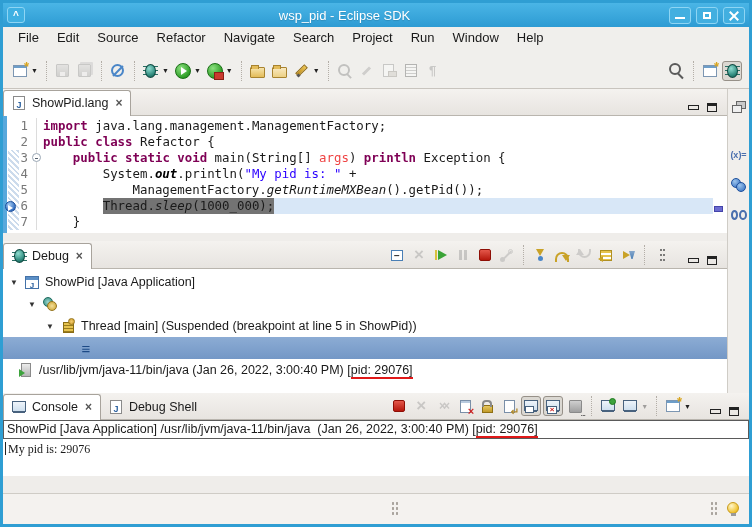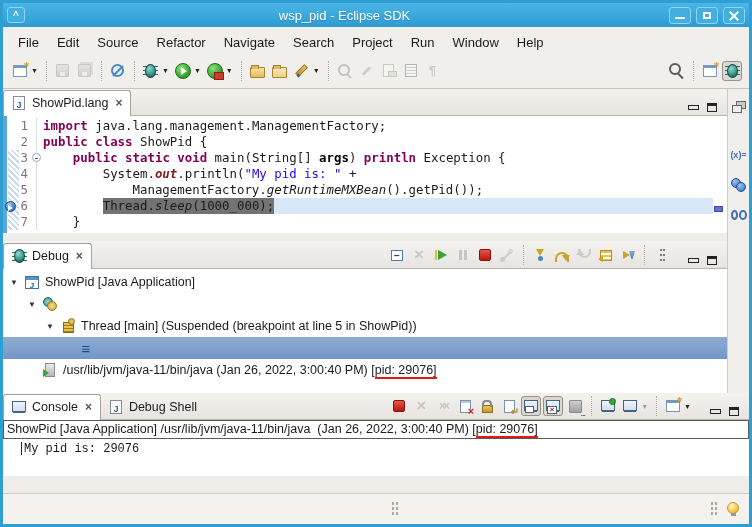--- a/index.html
+++ b/index.html
@@ -14,21 +14,21 @@
     display:flex;align-items:center;justify-content:center;color:#fff;font-size:10px;font-weight:bold;}
   .titletext{flex:1;text-align:center;font-size:13px;text-shadow:0 1px 1px rgba(0,0,0,.15);}
   .tbtn{width:22px;height:17px;border-radius:3px;background:#42afe0;border:1px solid #8ed5f4;
     margin-left:5px;position:relative;display:inline-block;}
   .tbtn i{position:absolute;background:#fff;}
   .tbtn.min i{left:5px;right:5px;bottom:4px;height:2px;}
   .tbtn.max i{left:6px;right:6px;top:4px;bottom:4px;background:transparent;border:2px solid #fff;}
   .tbtn.close i{left:4px;top:7px;width:12px;height:2px;transform:rotate(45deg);}
   .tbtn.close i+i{transform:rotate(-45deg);}
   
-  .menubar{height:26px;display:flex;align-items:flex-end;padding:0 6px;background:#f0efec;flex:0 0 auto;}
+  .menubar{height:26px;display:flex;align-items:flex-start;padding:0 6px;background:#f0efec;flex:0 0 auto;}
   .menu-item{padding:3px 9px;}
   
   .toolbar{height:36px;display:flex;align-items:center;background:#f0efec;border-bottom:1px solid #c8c4be;
     padding:0 6px;flex:0 0 auto;}
   .tbi{width:20px;height:20px;display:inline-flex;align-items:center;justify-content:center;
     position:relative;border-radius:3px;margin:0 1px;flex:0 0 auto;}
   .tbi.pressed{background:#dbd8d2;border:1px solid #969088;}
   .dim{opacity:.38;filter:grayscale(.9);}
   .chev{font-size:7px;color:#222;margin:0 3px 0 0;flex:0 0 auto;}
   .tsep{width:1px;height:20px;border-left:1px dotted #b3aea7;margin:0 5px;flex:0 0 auto;}
@@ -143,40 +143,40 @@
   .lnum{width:34px;flex:0 0 auto;text-align:right;padding-right:8px;color:#787878;position:relative;border-right:1px solid #dcdcdc;}
   .fold{position:absolute;right:-5px;top:3px;width:9px;height:9px;border:1px solid #9aa7b5;border-radius:50%;background:#fff;z-index:2;}
   .fold::before{content:"";position:absolute;left:2px;right:2px;top:4px;height:1px;background:#55606e;}
   .bpicon{position:absolute;left:2px;top:3px;width:11px;height:11px;border-radius:50%;z-index:2;
     background:radial-gradient(circle at 35% 30%,#a8cdf2,#2f6bbf 75%,#1d4f9c);border:1px solid #1d4f9c;}
   .bpicon::after{content:"";position:absolute;left:2px;top:3px;border-left:5px solid #fff;border-top:3px solid transparent;border-bottom:3px solid transparent;}
   .codetext{flex:1;display:flex;white-space:pre;padding-left:6px;}
   .codetext span{white-space:pre;}
   .kw{color:#7f0055;font-weight:bold;}
   .str{color:#2a00ff;}
-  .sfield{color:#7f1d1d;font-weight:bold;font-style:italic;}
+  .sfield{color:#000000;font-weight:bold;font-style:italic;}
   .smethod{font-style:italic;}
-  .param{color:#000000;font-weight:bold;}
+  .param{color:#ef4444;}
   .g{background:#737373;text-align:center;}
   .tailblue{flex:1;background:#d8e7f7;margin-right:14px;}
   .ovmarker{position:absolute;right:4px;top:90px;width:9px;height:6px;background:#6b6bd0;border:1px solid #4444aa;}
   
   .sash{height:8px;background:#efedea;flex:0 0 auto;}
   
   .dbg-strip{height:28px;}
   .tree{background:#fff;height:124px;overflow:hidden;font-size:12.5px;padding-top:2px;}
   .trow{display:flex;align-items:center;height:22px;gap:5px;}
   .trow .arrow{width:10px;font-size:8px;color:#333;text-align:center;flex:0 0 auto;}
   .trow.sel{background:linear-gradient(#8cacd4,#7397c6);color:#fff;}
   .redline{border-bottom:2px solid #e01818;}
   
   .con-strip{height:27px;}
   .console-body{background:#fff;height:56px;overflow:hidden;}
   .conheader{font-size:12.5px;white-space:pre;border:1px solid #5a5a5a;padding:1px 3px 2px 3px;}
-  .conout{font-family:Liberation Mono, monospace;font-size:12px;padding:3px 18px;display:flex;}
+  .conout{font-family:Liberation Serif, serif;font-size:12px;padding:3px 2px;display:flex;}
   .caret{display:inline-block;width:1px;height:13px;background:#222;margin-right:2px;}
   
   .statusbar{height:31px;margin-top:auto;background:#f4f2ef;border-top:1px solid #cfccc6;display:flex;align-items:center;flex:0 0 auto;}
   .grip{width:7px;height:16px;background:radial-gradient(circle,#a9a49d 1.1px,transparent 1.3px);background-size:4px 5px;}
   .grip1{margin-left:52%;}
   .grip2{margin-left:auto;margin-right:8px;}
   .bulb{margin-right:8px;}
 </style>
 </head>
 <body>
@@ -298,21 +298,21 @@
       <div class="editor-body" id="editor-body">
         <div class="rangebar"></div>
         <div class="hatch"></div>
         <div id="codelines">
             <div class="codeline">
               <span class="lnum">1</span>
               <span class="codetext"><span class="kw">import</span><span> java.lang.management.ManagementFactory;</span></span>
             </div>
             <div class="codeline">
               <span class="lnum">2</span>
-              <span class="codetext"><span class="kw">public</span><span> </span><span class="kw">class</span><span> ShowPid {</span></span>
+              <span class="codetext"><span class="kw">public</span><span> </span><span class="kw">class</span><span> Refactor {</span></span>
             </div>
             <div class="codeline">
               <span class="lnum">3<span class="fold"></span></span>
               <span class="codetext"><span>    </span><span class="kw">public</span><span> </span><span class="kw">static</span><span> </span><span class="kw">void</span><span> main(String[] </span><span class="param">args</span><span>) </span><span class="kw">println</span><span> Exception {</span></span>
             </div>
             <div class="codeline">
               <span class="lnum">4</span>
               <span class="codetext"><span>        System.</span><span class="sfield">out</span><span>.println(</span><span class="str">"My pid is: "</span><span> +</span></span>
             </div>
             <div class="codeline">
@@ -397,21 +397,21 @@
           </div>
           <div class="trow" style="padding-left: 42px;">
             <span class="arrow">▼</span>
             <span class="ic ic-suspended-thread"></span>
             <span>Thread [main] (Suspended (breakpoint at line 5 in ShowPid))</span>
           </div>
           <div class="trow sel" style="padding-left: 60px;">
             <span class="arrow"></span>
             <span class="ic ic-stack-frame"></span>
           </div>
-          <div class="trow" style="padding-left: 24px;">
+          <div class="trow" style="">
             <span class="arrow"></span>
             <span class="ic ic-process"></span>
             <span><span>/usr/lib/jvm/java-11/bin/java (Jan 26, 2022, 3:00:40 PM) [</span><span class="redline">pid: 29076]</span></span>
           </div>
         </div>
     </div>
 
     <div class="rail" id="right-rail">
         <span class="tbi">
           <span class="ic ic-restore-view"></span>

